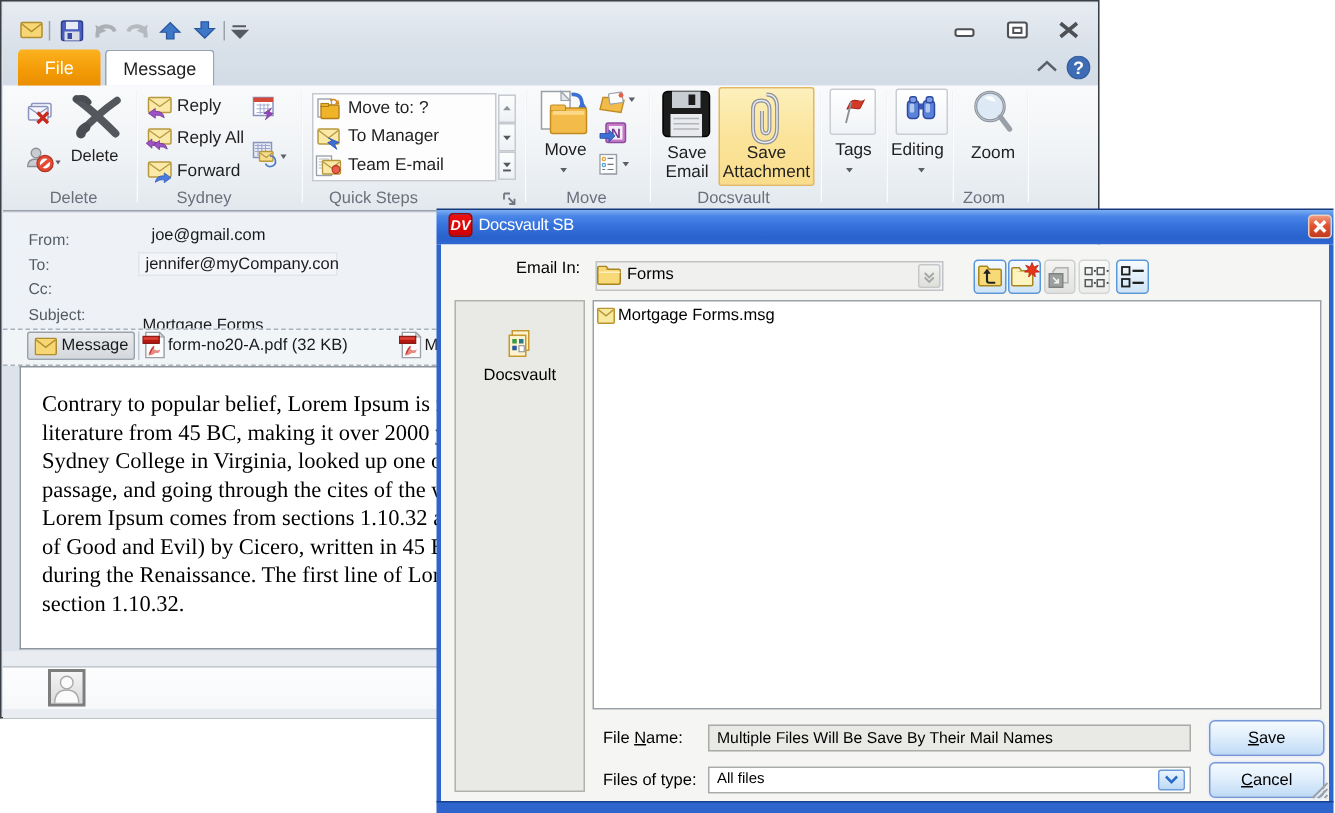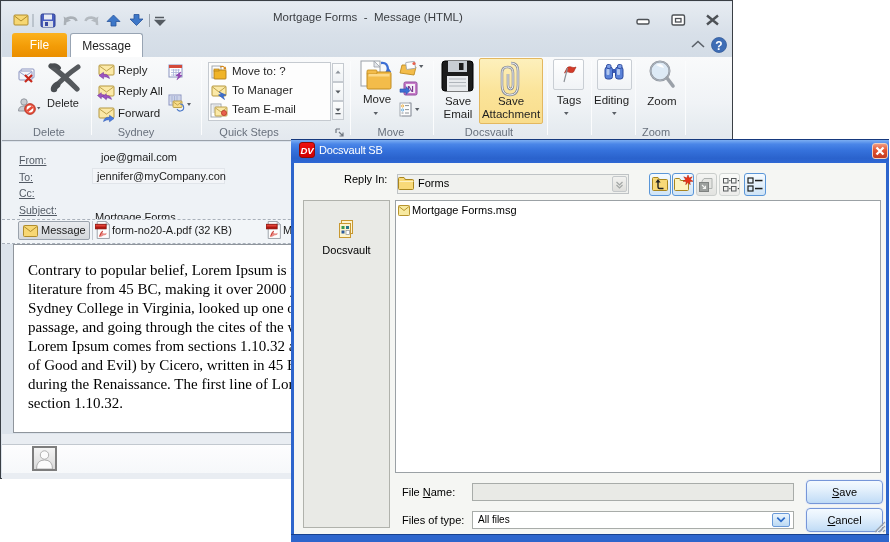--- a/index.html
+++ b/index.html
@@ -18,21 +18,21 @@
   border-bottom:1px solid #9aa1aa; }
 .gsep { position:absolute; top:60px; width:1px; height:74px; background:#d4d9df; border-right:1px solid #fbfcfd; }
 .glabel { position:absolute; top:125px; font-size:11px; color:#68707c; text-align:center; }
 .filetab { position:absolute; left:11px; top:32px; width:55px; height:24px;
   background:linear-gradient(#fcb21f,#f39c07 55%,#ea8e00); border-radius:3px 3px 0 0;
   color:#ffffff; font-size:12px; text-align:center; line-height:24px; }
 .msgtab { position:absolute; left:69px; top:32px; width:73px; height:24px;
   background:#ffffff; border:1px solid #98a4b3; border-bottom:none; border-radius:3px 3px 0 0;
   color:#1e1e1e; font-size:12px; text-align:center; line-height:24px; }
 #hdr { position:absolute; left:1px; top:141px; width:730px; height:77px; background:#eef2f6; }
-.hlab { position:absolute; left:18px; font-size:10.5px; color:#525a64;text-decoration:underline; }
+.hlab { position:absolute; left:18px; font-size:10.5px; color:#525a64; }
 .hval { position:absolute; font-size:11px; color:#1a1a1a; }
 #attbar { position:absolute; left:1px; top:218px; width:730px; height:25px; background:#f2f5f8;
   border-top:1px dashed #a9b1bb; border-bottom:1px dashed #a9b1bb; }
 #bodypane { position:absolute; left:12px; top:243px; width:719px; height:189px;
   background:#ffffff; border:1px solid #8f959c; border-right:none; }
 .bline { position:absolute; left:27px; white-space:nowrap; font-family:"Liberation Serif",serif;
   font-size:15px; color:#000000; }
 #ppgap { position:absolute; left:1px; top:433px; width:730px; height:10px; background:#e9edf2; }
 #ppane { position:absolute; left:1px; top:443px; width:730px; height:29px;
   background:linear-gradient(#fdfdfe,#f6f8fa); border-top:1px solid #c2c8cf; }
@@ -74,21 +74,20 @@
 
       <path d="M86 14 q1 -7 -5.5 -7.5 q-5 0 -6 3.5" fill="none" stroke="#b4bac0" stroke-width="2.6"></path>
       <path d="M87.5 5.5 l-1.5 6.5 l-6 -2.5 z" fill="#b4bac0"></path>
 
       <path d="M96 10.5 l6.5 -6.5 l6.5 6.5 l-4 0 l0 4.5 l-5 0 l0 -4.5 z" fill="#3d77c8" stroke="#28549a" stroke-width="0.8"></path>
 
       <path d="M132 8 l-6.5 6.5 l-6.5 -6.5 l4 0 l0 -4.5 l5 0 l0 4.5 z" fill="#3d77c8" stroke="#28549a" stroke-width="0.8"></path>
       <rect x="138" y="3" width="1" height="13" fill="#9aa3ad"></rect>
       <path d="M144 6.5 h9 M144.5 9.5 l4.5 4.5 l4.5 -4.5 z" stroke="#555b62" stroke-width="1.3" fill="#555b62"></path>
     </svg>
-    <div class="abs" style="left:272px;top:10px;width:200px;font-size:11.5px;color:#3a3d41;">Mortgage Forms&nbsp; -&nbsp; Message (HTML)</div>
 
     <svg class="abs" style="left:630px;top:10px" width="95" height="18" viewBox="0 0 95 18">
       <rect x="6" y="8.5" width="12" height="4.5" rx="1.5" fill="#ffffff" stroke="#4d5156" stroke-width="1.4"></rect>
       <rect x="41" y="4" width="12.5" height="10" rx="1.5" fill="#ffffff" stroke="#4d5156" stroke-width="1.4"></rect>
       <rect x="44.5" y="7.5" width="5.5" height="3.5" fill="none" stroke="#4d5156" stroke-width="1.3"></rect>
       <path d="M76 4.5 l11 9 M87 4.5 l-11 9" stroke="#4d5156" stroke-width="2.4"></path>
     </svg>
 
     <svg class="abs" style="left:688px;top:36px" width="42" height="17" viewBox="0 0 42 17">
       <path d="M3 10 l6 -5.5 l6 5.5" fill="none" stroke="#5a6068" stroke-width="1.6"></path>
@@ -350,21 +349,21 @@
     <div id="dlgL"></div>
     <div id="dlgR"></div>
     <div id="dlgB"></div>
     <div class="abs" style="left:8px;top:2px;width:16px;height:16px;background:linear-gradient(#ef1010,#cf0000);border:1px solid #8e0a06;border-radius:3px;color:#fff;font-size:9.5px;font-weight:bold;font-style:italic;text-align:center;line-height:15px">DV</div>
     <div class="abs" style="left:28px;top:4px;font-size:11px;letter-spacing:-0.2px;color:#ffffff;">Docsvault SB</div>
     <div class="abs" style="left:581px;top:3px;width:16px;height:16px;background:linear-gradient(#f09a80,#e2532f 45%,#c23a20);border:1px solid #eed0c0;border-radius:3px"></div>
     <svg class="abs" style="left:581px;top:3px" width="16" height="16" viewBox="0 0 16 16">
       <path d="M4.5 4.5 l7 7 M11.5 4.5 l-7 7" stroke="#ffffff" stroke-width="2.3"></path>
     </svg>
 
-    <div class="abs dtext" style="left:53px;top:33px">Reply In:</div>
+    <div class="abs dtext" style="left:53px;top:33px">Email In:</div>
     <div class="abs" style="left:106px;top:34px;width:232px;height:20px;background:#f0f1ee;border:1px solid #bfc3c5"></div>
     <svg class="abs" style="left:107px;top:37px" width="17" height="13" viewBox="0 0 17 13">
       <rect x="0.5" y="2.5" width="15" height="10" rx="1" fill="#f8d978" stroke="#a8851e" stroke-width="1"></rect>
       <path d="M0.5 4 l0 -2.5 a1 1 0 0 1 1 -1 l4.5 0 l1.5 2" fill="#f8d978" stroke="#a8851e" stroke-width="1"></path>
       <path d="M1.5 4.5 h14" stroke="#fdf0c0" stroke-width="1"></path>
     </svg>
     <div class="abs dtext" style="left:127px;top:37px">Forms</div>
     <div class="abs" style="left:321px;top:36px;width:15px;height:16px;background:linear-gradient(#f2f2f0,#dededb);border:1px solid #c4c8ca;border-radius:2px"></div>
     <svg class="abs" style="left:321px;top:36px" width="15" height="16" viewBox="0 0 15 16">
       <path d="M4.5 6 l3 3 l3 -3 M4.5 9 l3 3 l3 -3" stroke="#a2a6a4" stroke-width="1.2" fill="none"></path>
@@ -421,20 +420,21 @@
 
     <div class="abs" style="left:104px;top:60px;width:486px;height:273px;background:#ffffff;border:1px solid #9ba1a5"></div>
     <svg class="abs" style="left:107px;top:65px" width="12" height="11" viewBox="0 0 12 11">
       <rect x="0.5" y="0.5" width="11" height="10" rx="0.8" fill="#f7e9a0" stroke="#b8952e" stroke-width="1"></rect>
       <path d="M1 1.5 L6 5.5 L11 1.5" fill="none" stroke="#b8952e" stroke-width="1"></path>
     </svg>
     <div class="abs dtext" style="left:121px;top:64px">Mortgage Forms.msg</div>
 
     <div class="abs dtext" style="left:111px;top:346px">File <u>N</u>ame:</div>
     <div class="abs" style="left:181px;top:343px;width:322px;height:18px;background:#e9eae6;border:1px solid #a8aca9"></div>
+    <div class="abs" style="left:187px;top:346px;font-size:10.5px;color:#000">Multiple Files Will Be Save By Their Mail Names</div>
     <div class="abs dtext" style="left:111px;top:374px">Files of type:</div>
     <div class="abs" style="left:181px;top:371px;width:322px;height:18px;background:#ffffff;border:1px solid #a8aca9"></div>
     <div class="abs" style="left:187px;top:374px;font-size:10px;color:#000">All files</div>
     <div class="abs" style="left:481px;top:373px;width:18px;height:14px;background:linear-gradient(#eaf5fe,#bcd9f3);border:1px solid #6a9ad8;border-radius:2px"></div>
     <svg class="abs" style="left:481px;top:373px" width="18" height="14" viewBox="0 0 18 15">
       <path d="M5 5 l4 4 l4 -4" stroke="#2a6ac8" stroke-width="1.8" fill="none"></path>
     </svg>
     <div class="xpbtn" style="left:515px;top:340px"><u>S</u>ave</div>
     <div class="xpbtn" style="left:515px;top:368px"><u>C</u>ancel</div>
     <svg class="abs" style="left:582px;top:380px" width="14" height="14" viewBox="0 0 14 14">

